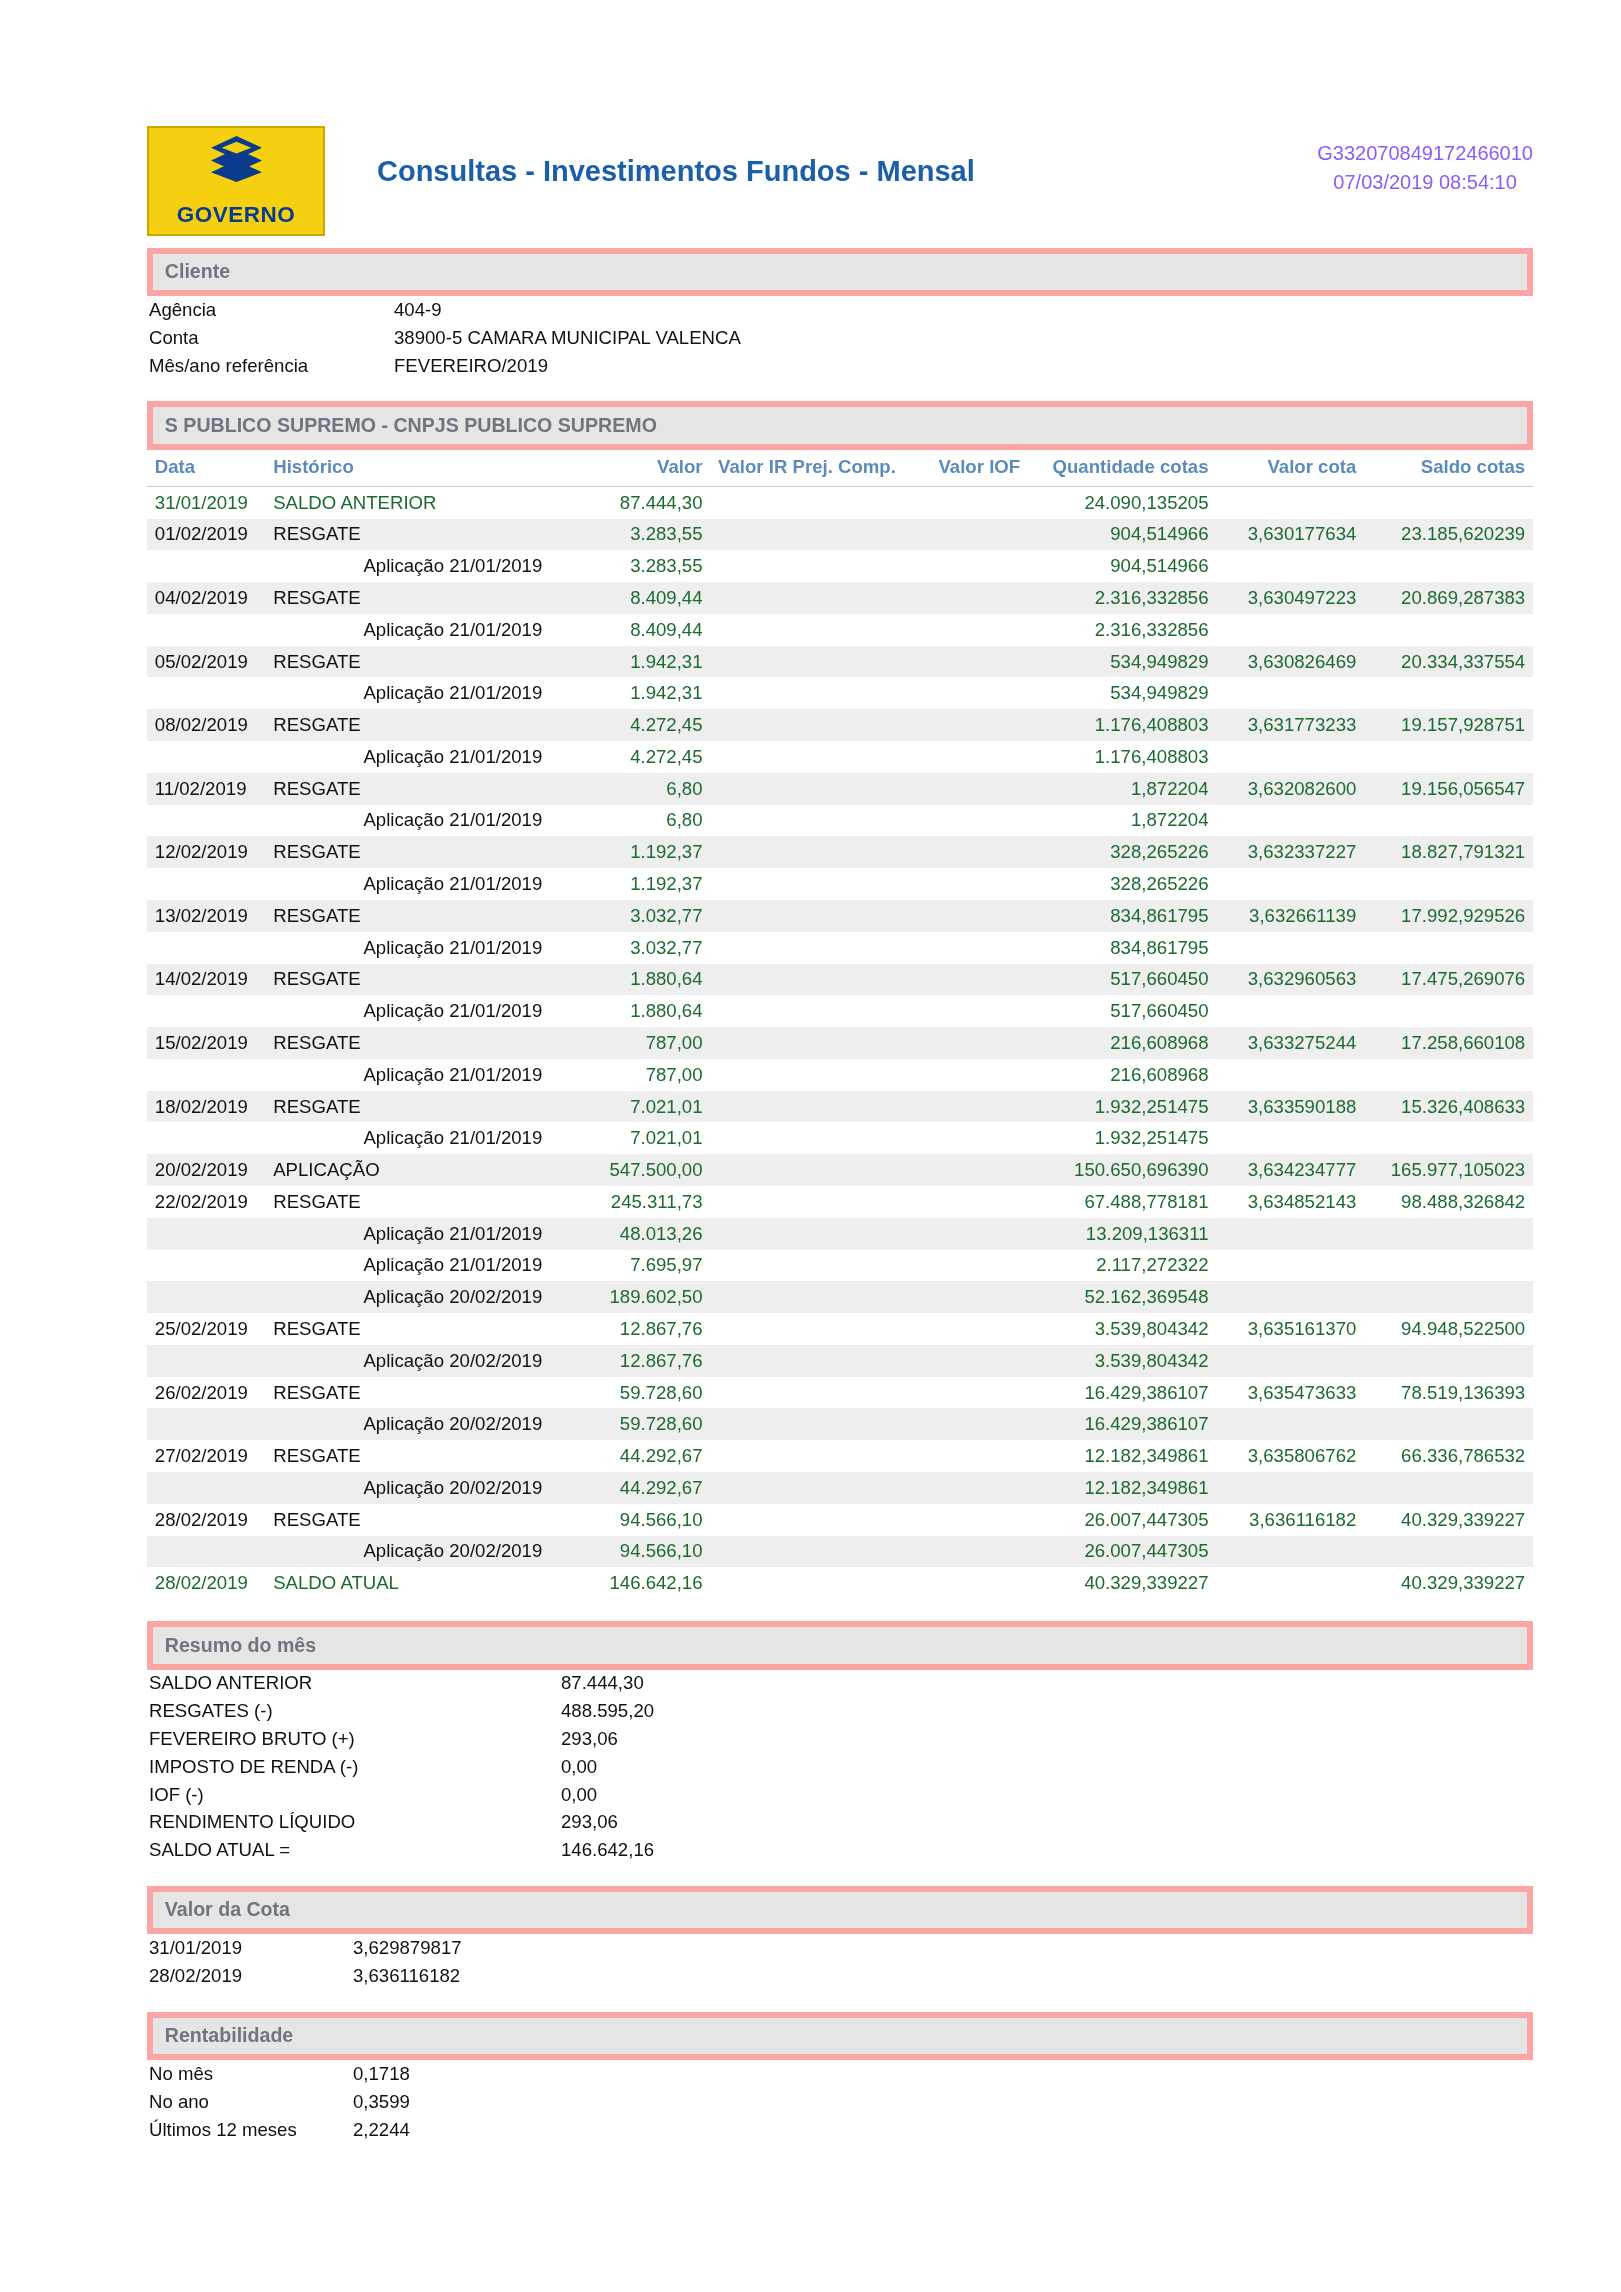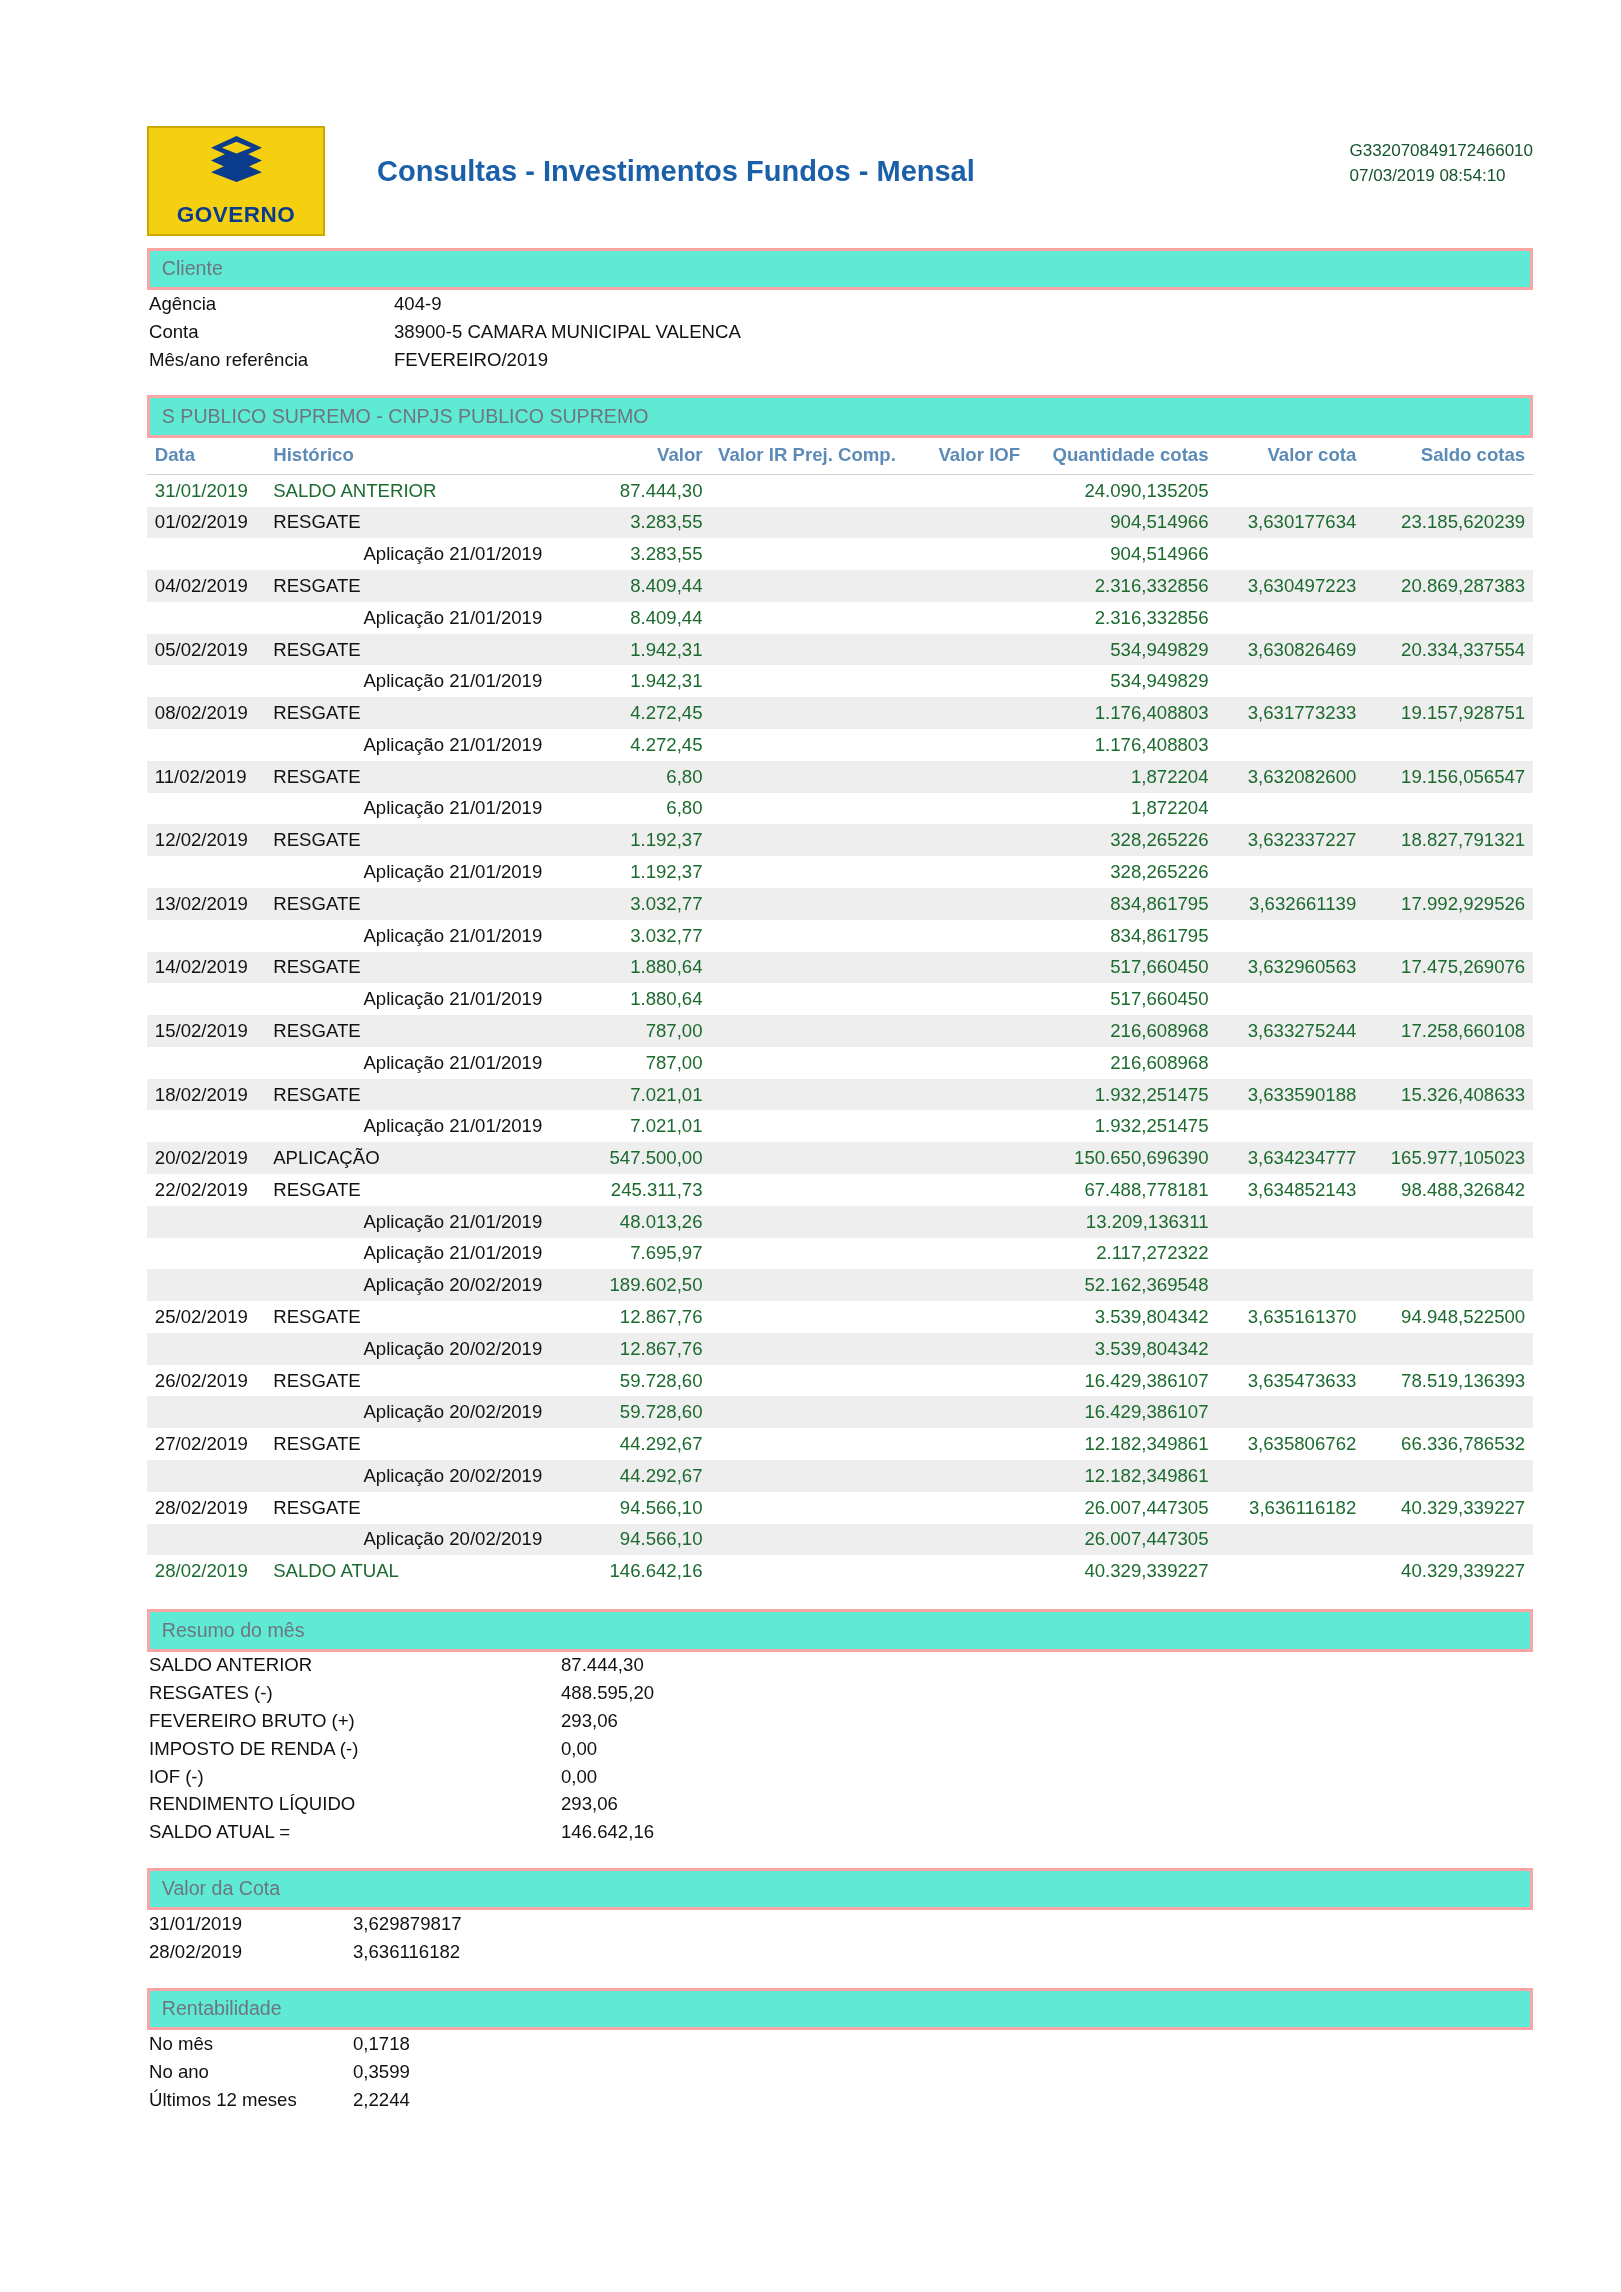--- a/index.html
+++ b/index.html
@@ -56,33 +56,33 @@
     left: 230px;
     top: 47px;
     font-size: 29px;
     font-weight: bold;
     color: #1a5fa8;
   }
   .header-meta {
     position: absolute;
     right: 0;
     top: 31px;
-    text-align: left;
-    font-size: 17px;
+    text-align: center;
+    font-size: 20px;
     line-height: 1.45;
-    color: #14532d;
+    color: #8b5cf6;
   }
 
   
   .section-bar {
-    border: 3px solid #fca5a5;
-    background: #5eead4;
+    border: 6px solid #fca5a5;
+    background: #e5e5e5;
     padding: 6.9px 11.8px;
     font-size: 19.6px;
-    font-weight: normal;
+    font-weight: bold;
     color: #6f7580;
     margin-top: 21.6px;
   }
 
   
   .kv {
     display: flex;
     font-size: 18.6px;
     padding: 2.9px 0 2.9px 2px;
   }

